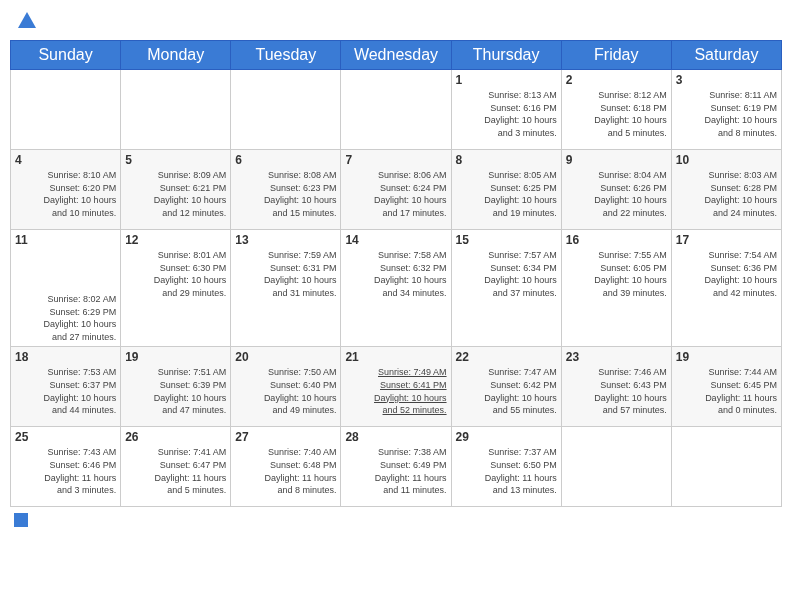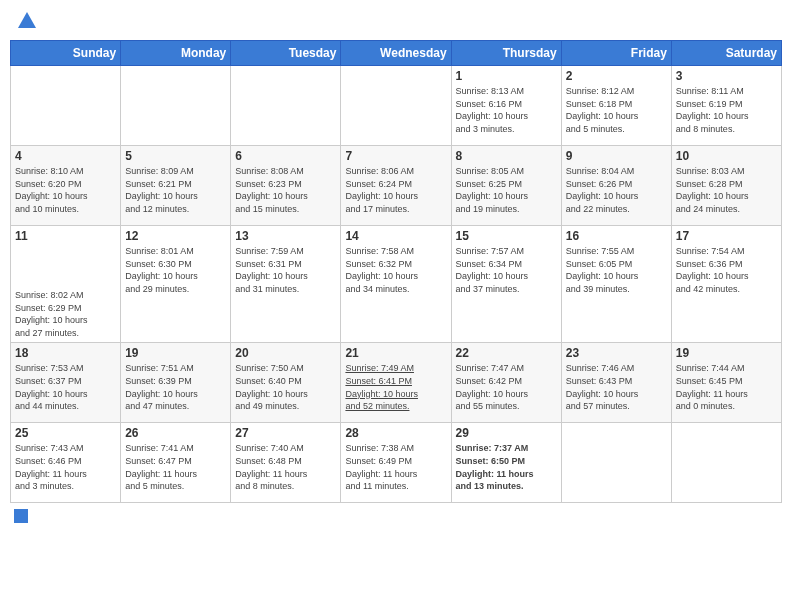--- a/index.html
+++ b/index.html
@@ -39,24 +39,24 @@
       color: #555;
     }
     table {
       width: 100%;
       border-collapse: collapse;
       table-layout: fixed;
     }
     thead tr th {
       background: #3a7bd5;
       color: #fff;
-      font-size: 12px;
-      font-weight: bold;
+      font-size: 16px;
+      font-weight: normal;
       padding: 5px 4px;
-      text-align: right;
+      text-align: center;
       border: 1px solid #2a5fc0;
     }
     tbody tr td {
       border: 1px solid #ccc;
       vertical-align: top;
       padding: 3px 4px;
       font-size: 9.5px;
       color: #333;
       height: 80px;
       background: #fff;
@@ -68,20 +68,21 @@
       font-size: 12px;
       font-weight: bold;
       color: #333;
       display: block;
       margin-bottom: 2px;
     }
     .day-info {
       font-size: 9px;
       color: #444;
       line-height: 1.4;
+      text-align: right;
     }
     .empty-cell {
       background: #fff !important;
     }
     .legend {
       display: flex;
       align-items: center;
       margin-top: 6px;
       font-size: 11px;
       color: #555;
@@ -332,21 +333,21 @@
         </td>
         <td>
           <span class="day-number">28</span>
           <div class="day-info" style="white-space: pre-line;">Sunrise: 7:38 AM
 Sunset: 6:49 PM
 Daylight: 11 hours
 and 11 minutes.</div>
         </td>
         <td>
           <span class="day-number">29</span>
-          <div class="day-info" style="white-space: pre-line; font-weight: bold;">Sunrise: 7:37 AM
+          <div class="day-info" style="white-space: pre-line;">Sunrise: 7:37 AM
 Sunset: 6:50 PM
 Daylight: 11 hours
 and 13 minutes.</div>
         </td>
         <td class="empty-cell"></td>
         <td class="empty-cell"></td>
       </tr>
     </tbody>
 </table>
 

